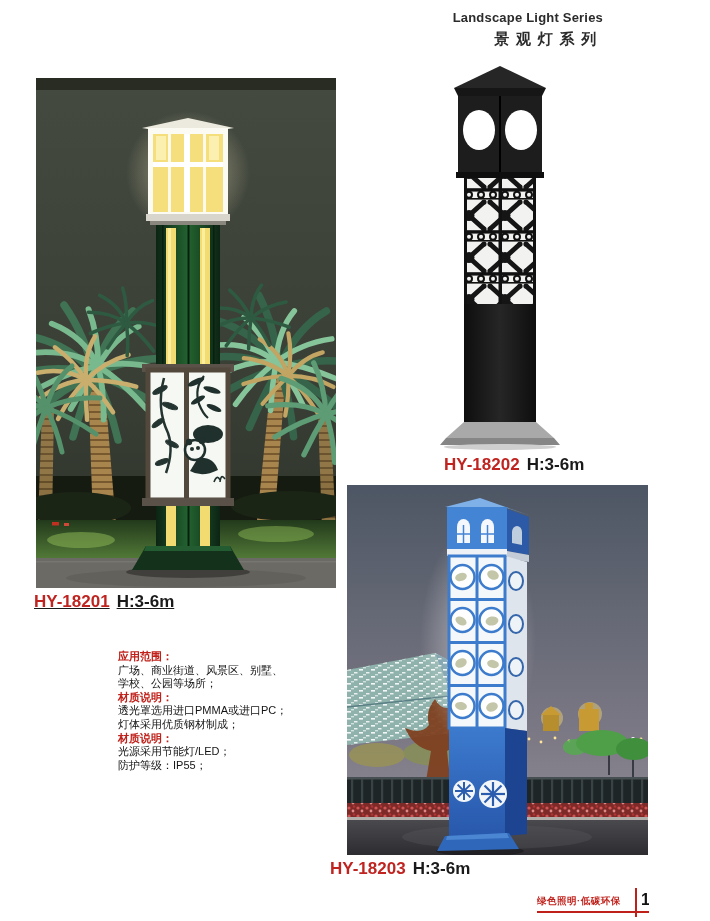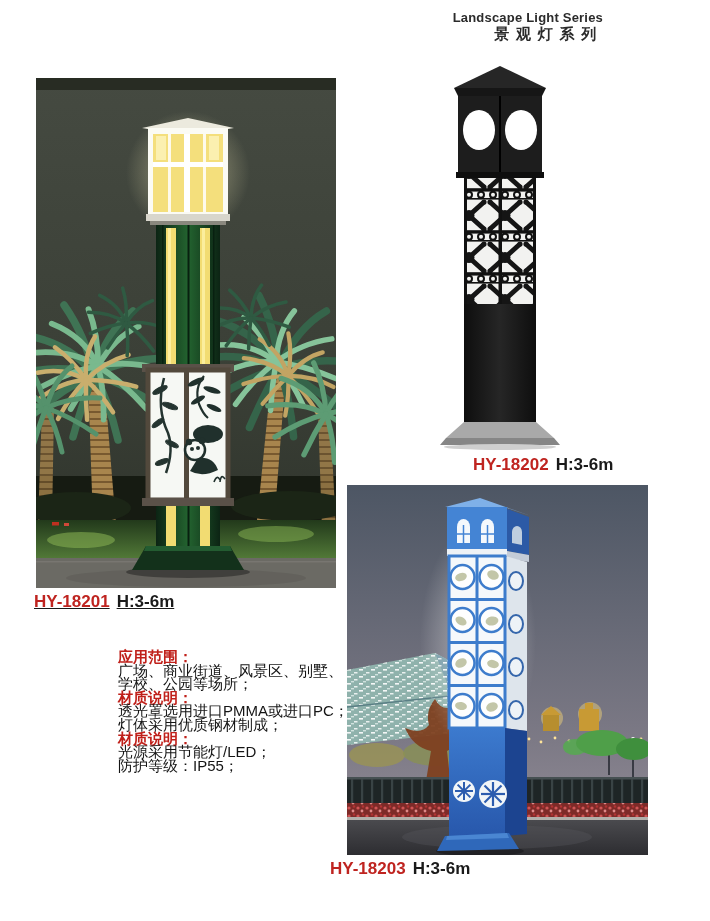--- a/index.html
+++ b/index.html
@@ -3,36 +3,36 @@
 <meta charset="utf-8">
 <style>
   html,body{margin:0;padding:0;background:#ffffff;}
   .page{
     position:relative;width:649px;height:921px;background:#ffffff;overflow:hidden;
     font-family:"Liberation Sans", sans-serif;color:#1a1a1a;
   }
   
   .hdr{position:absolute;top:10px;right:46px;text-align:right;}
   .hdr .en{font-size:13px;font-weight:bold;color:#2b2b2b;letter-spacing:.2px;}
-  .hdr .zh{font-size:15px;font-weight:bold;color:#2b2b2b;letter-spacing:.45em;}
+  .hdr .zh{font-size:15px;font-weight:bold;color:#2b2b2b;letter-spacing:.45em;margin-top:5px;}
   
   .photo{position:absolute;overflow:hidden;background:#333;}
   .photo svg{display:block;}
   .photo1{left:36px;top:78px;width:300px;height:510px;}
   .lamp2wrap{position:absolute;left:415px;top:64px;width:170px;height:388px;background:transparent;}
   .photo3{left:347px;top:485px;width:301px;height:370px;}
   
   .plabel{position:absolute;font-size:17px;font-weight:bold;white-space:nowrap;}
   .plabel .model{color:#bf2420;}
   .plabel .hgt{color:#1a1a1a;margin-left:7px;}
   .plabel1{left:34px;top:592px;text-decoration:underline;}
-  .plabel2{left:444px;top:455px;margin-left:29px;}
+  .plabel2{left:444px;top:455px;}
   .plabel3{left:330px;top:859px;}
   
-  .specs{position:absolute;left:118px;top:650px;width:235px;font-size:15px;line-height:13.6px;}
+  .specs{position:absolute;left:118px;top:650px;width:235px;font-size:11px;line-height:13.6px;}
   .spec-title{color:#c0201a;font-weight:bold;}
   .spec-line{color:#141414;}
   
   .footer{position:absolute;left:537px;top:888px;width:140px;height:30px;}
   .footer .slogan{position:absolute;left:0;top:7px;font-size:9.5px;font-weight:bold;color:#c0201a;letter-spacing:.5px;}
   .footer .vline{position:absolute;left:98px;top:0;width:1.5px;height:29px;background:#c0201a;}
   .footer .pageno{position:absolute;left:104px;top:3px;font-size:16px;font-weight:bold;color:#111;}
   .footer .hline{position:absolute;left:0;top:23px;width:133px;height:1.5px;background:#c0201a;}
 </style>
 </head>
@@ -444,14 +444,20 @@
           <polygon points="100,351 160,348 162,353 99,355" fill="#4a86d2"></polygon>
         </g>
       </g>
     </svg>
   </figure>
 
   <div class="plabel plabel3">
     <span class="model">HY-18203</span><span class="hgt">H:3-6m</span>
   </div>
 
+  <footer class="footer">
+    <span class="slogan">绿色照明·低碳环保</span>
+    <span class="vline"></span>
+    <span class="pageno">182</span>
+    <span class="hline"></span>
+  </footer>
 
 </div>
 
 </body></html>

